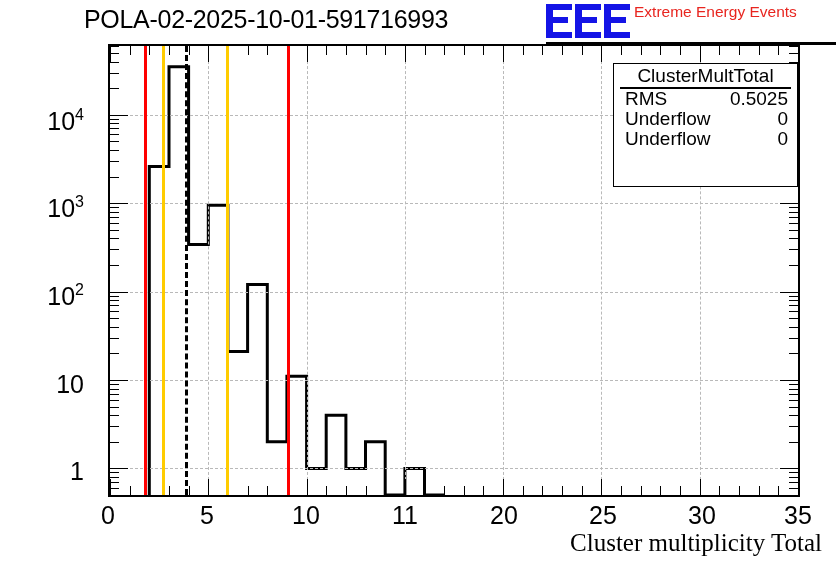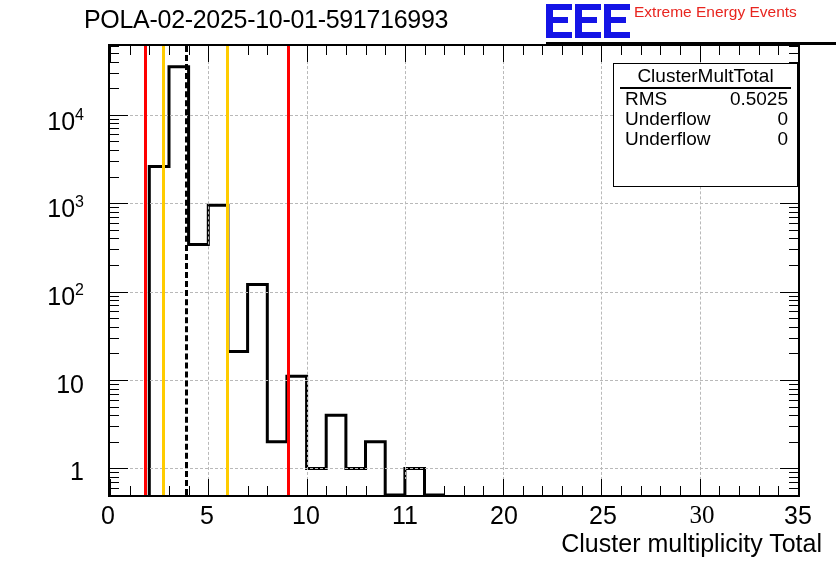--- a/index.html
+++ b/index.html
@@ -30,21 +30,21 @@
   .tick{position:absolute;background:#000;}
   .tick.xb{bottom:0;width:1px;}
   .tick.xt{top:0;width:1px;}
   .tick.yl{left:0;height:1px;}
   .tick.yr{right:0;height:1px;}
 
   .xlab{position:absolute;top:501px;font-size:25px;text-align:center;transform:translateX(-50%);}
   .ylab{position:absolute;right:846px;font-size:25px;white-space:nowrap;transform:translateY(-50%);}
   .ylab sup{font-size:16px;vertical-align:super;}
 
-  #xaxis-title{position:absolute;right:14px;top:529px;font-size:25px;white-space:nowrap;}
+  #xaxis-title{position:absolute;right:14px;top:529px;font-size:25px;white-space:nowrap;font-family:Liberation Serif, serif;}
 
   
   #stats-box{position:absolute;left:613px;top:63px;width:185px;height:124px;
              background:#fff;border:1px solid #000;box-sizing:border-box;}
   #stats-title{text-align:center;font-size:19px;padding-top:1px;border-bottom:2px solid #000;
                margin:0 6px 0 6px;line-height:22px;}
   .stat-row{display:flex;justify-content:space-between;font-size:19px;line-height:20px;
             padding:0 9px 0 11px;}
   .stat-row .k{text-align:left;}
   .stat-row .v{text-align:right;}
@@ -84,21 +84,21 @@
 <div class="ylab" style="top:296px;right:752px;">10<sup>2</sup></div>
 <div class="ylab" style="top:208px;right:752px;">10<sup>3</sup></div>
 <div class="ylab" style="top:121px;right:752px;">10<sup>4</sup></div>
 
 <div class="xlab" style="left:108px;">0</div>
 <div class="xlab" style="left:207px;">5</div>
 <div class="xlab" style="left:306px;">10</div>
 <div class="xlab" style="left:405px;">11</div>
 <div class="xlab" style="left:504px;">20</div>
 <div class="xlab" style="left:603px;">25</div>
-<div class="xlab" style="left:702px;font-family:Liberation Serif, serif;">30</div>
+<div class="xlab" style="left:702px;">30</div>
 <div class="xlab" style="left:798px;">35</div>
 
 <div id="xaxis-title">Cluster multiplicity Total</div>
 
 <div id="plot-frame">
   <div id="plot-inner">
 
     <svg id="hist-svg" width="688" height="449" viewBox="0 0 688 449" style="position:absolute;left:0;top:0;">
       <polyline id="hist-poly" fill="none" stroke="#000" stroke-width="3" stroke-linejoin="miter" stroke-linecap="butt" points="39.3,449.0 39.3,120.5 59.0,120.5 59.0,20.7 78.6,20.7 78.6,198.6 98.3,198.6 98.3,159.2 117.9,159.2 117.9,305.5 137.6,305.5 137.6,238.6 157.3,238.6 157.3,395.8 176.9,395.8 176.9,330.3 196.6,330.3 196.6,422.4 216.2,422.4 216.2,369.2 235.9,369.2 235.9,422.4 255.5,422.4 255.5,395.8 275.2,395.8 275.2,449.0 294.9,449.0 294.9,422.4 314.5,422.4 314.5,449.0 334.2,449.0 334.2,449.0"></polyline>
     </svg>

